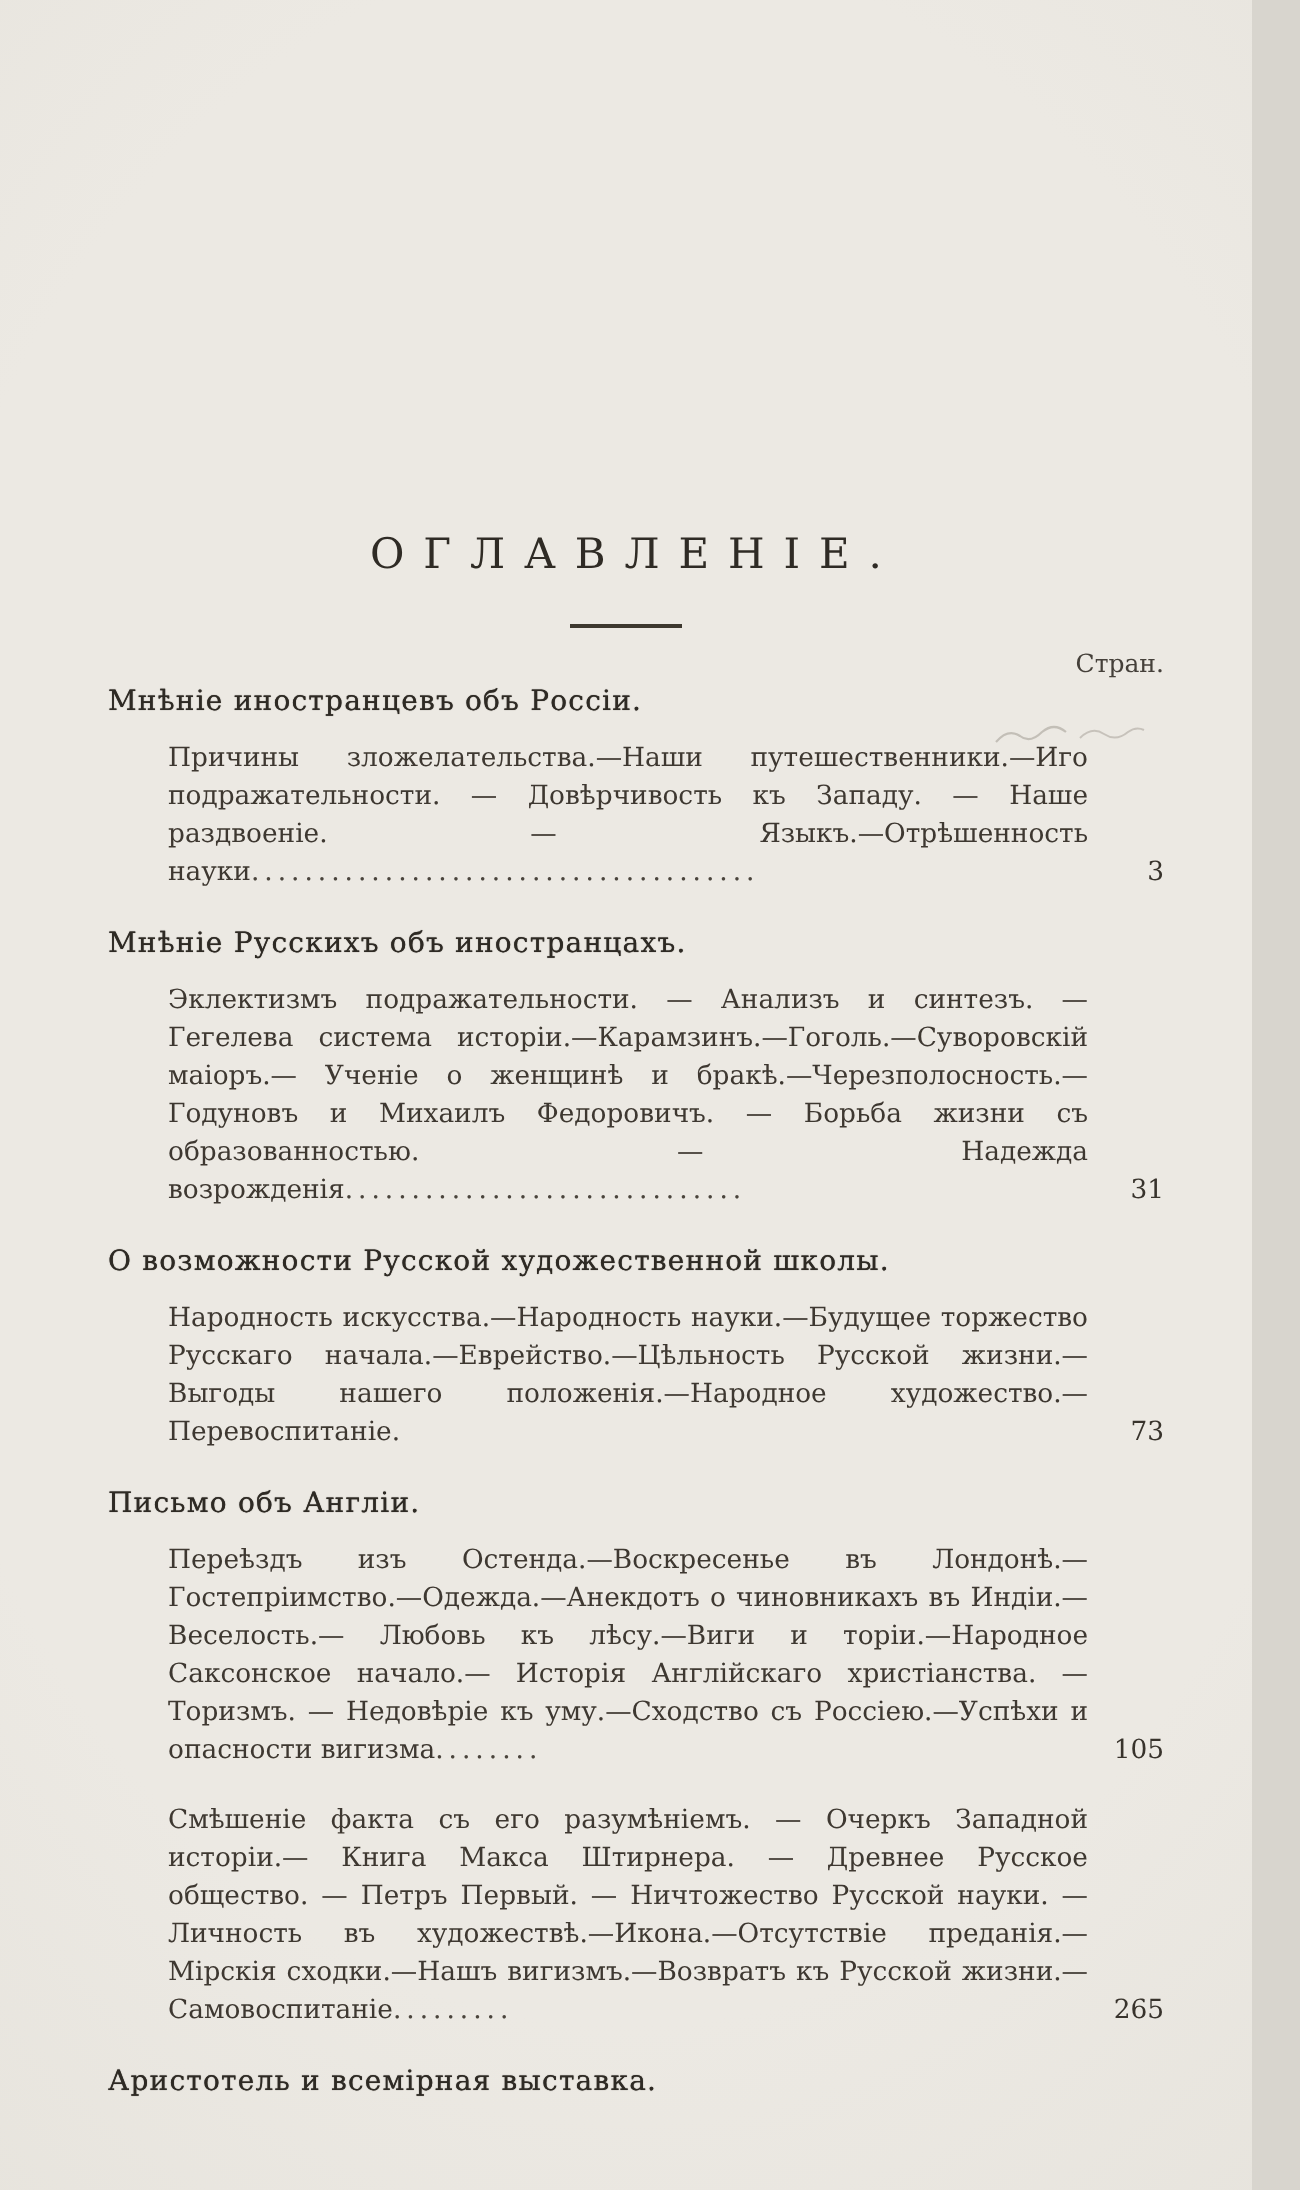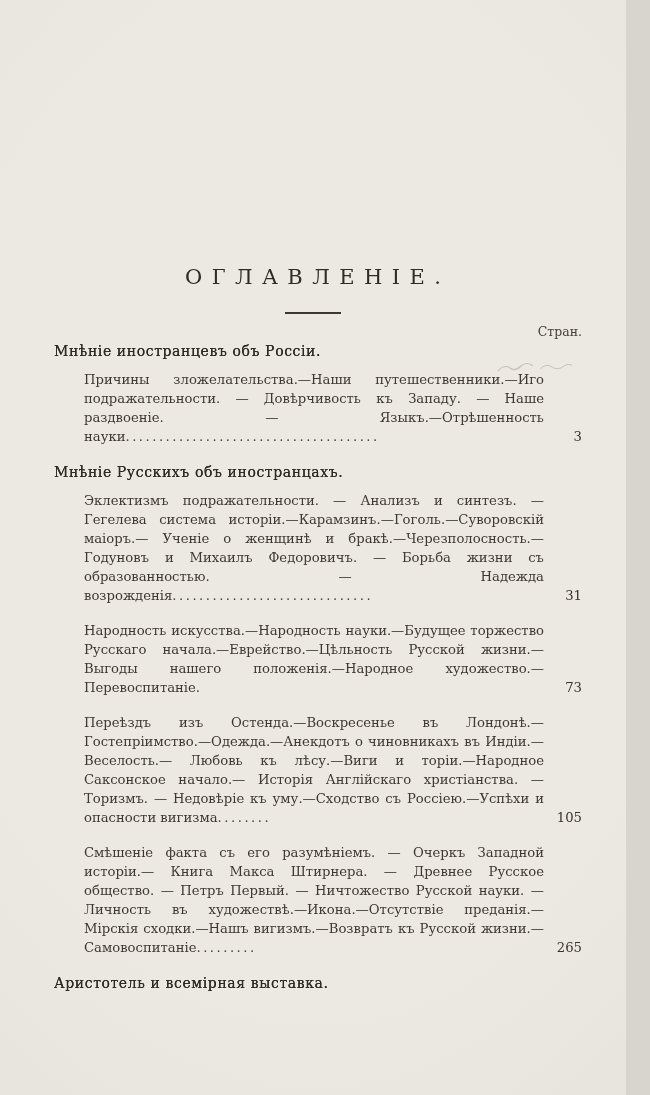--- a/index.html
+++ b/index.html
@@ -108,24 +108,26 @@
       <h2 class="entry-heading">Мнѣніе иностранцевъ объ Россіи.</h2>
       <p class="entry-summary"><span>Причины зложелательства.—Наши путешественники.—Иго подражательности. — Довѣрчивость къ Западу. — Наше раздвоеніе. — Языкъ.—Отрѣшенность науки</span><span class="leader">......................................</span><span class="pagenum">3</span></p>
     </section>
 
     <section class="entry">
       <h2 class="entry-heading">Мнѣніе Русскихъ объ иностранцахъ.</h2>
       <p class="entry-summary"><span>Эклектизмъ подражательности. — Анализъ и синтезъ. — Гегелева система исторіи.—Карамзинъ.—Гоголь.—Суворовскій маіоръ.— Ученіе о женщинѣ и бракѣ.—Черезполосность.—Годуновъ и Михаилъ Федоровичъ. — Борьба жизни съ образованностью. — Надежда возрожденія</span><span class="leader">..............................</span><span class="pagenum">31</span></p>
     </section>
 
     <section class="entry">
+      <h2 class="entry-heading">О возможности Русской художественной школы.</h2>
       <p class="entry-summary"><span>Народность искусства.—Народность науки.—Будущее торжество Русскаго начала.—Еврейство.—Цѣльность Русской жизни.—Выгоды нашего положенія.—Народное художество.—Перевоспитаніе.</span><span class="leader"></span><span class="pagenum">73</span></p>
     </section>
 
     <section class="entry">
+      <h2 class="entry-heading">Письмо объ Англіи.</h2>
       <p class="entry-summary"><span>Переѣздъ изъ Остенда.—Воскресенье въ Лондонѣ.—Гостепріимство.—Одежда.—Анекдотъ о чиновникахъ въ Индіи.—Веселость.— Любовь къ лѣсу.—Виги и торіи.—Народное Саксонское начало.— Исторія Англійскаго христіанства. — Торизмъ. — Недовѣріе къ уму.—Сходство съ Россіею.—Успѣхи и опасности вигизма</span><span class="leader">........</span><span class="pagenum">105</span></p>
     </section>
 
     <section class="entry">
       <p class="entry-summary"><span>Смѣшеніе факта съ его разумѣніемъ. — Очеркъ Западной исторіи.— Книга Макса Штирнера. — Древнее Русское общество. — Петръ Первый. — Ничтожество Русской науки. — Личность въ художествѣ.—Икона.—Отсутствіе преданія.—Мірскія сходки.—Нашъ вигизмъ.—Возвратъ къ Русской жизни.—Самовоспитаніе</span><span class="leader">.........</span><span class="pagenum">265</span></p>
     </section>
 
     <section class="entry">
       <h2 class="entry-heading">Аристотель и всемірная выставка.</h2>
     </section>

